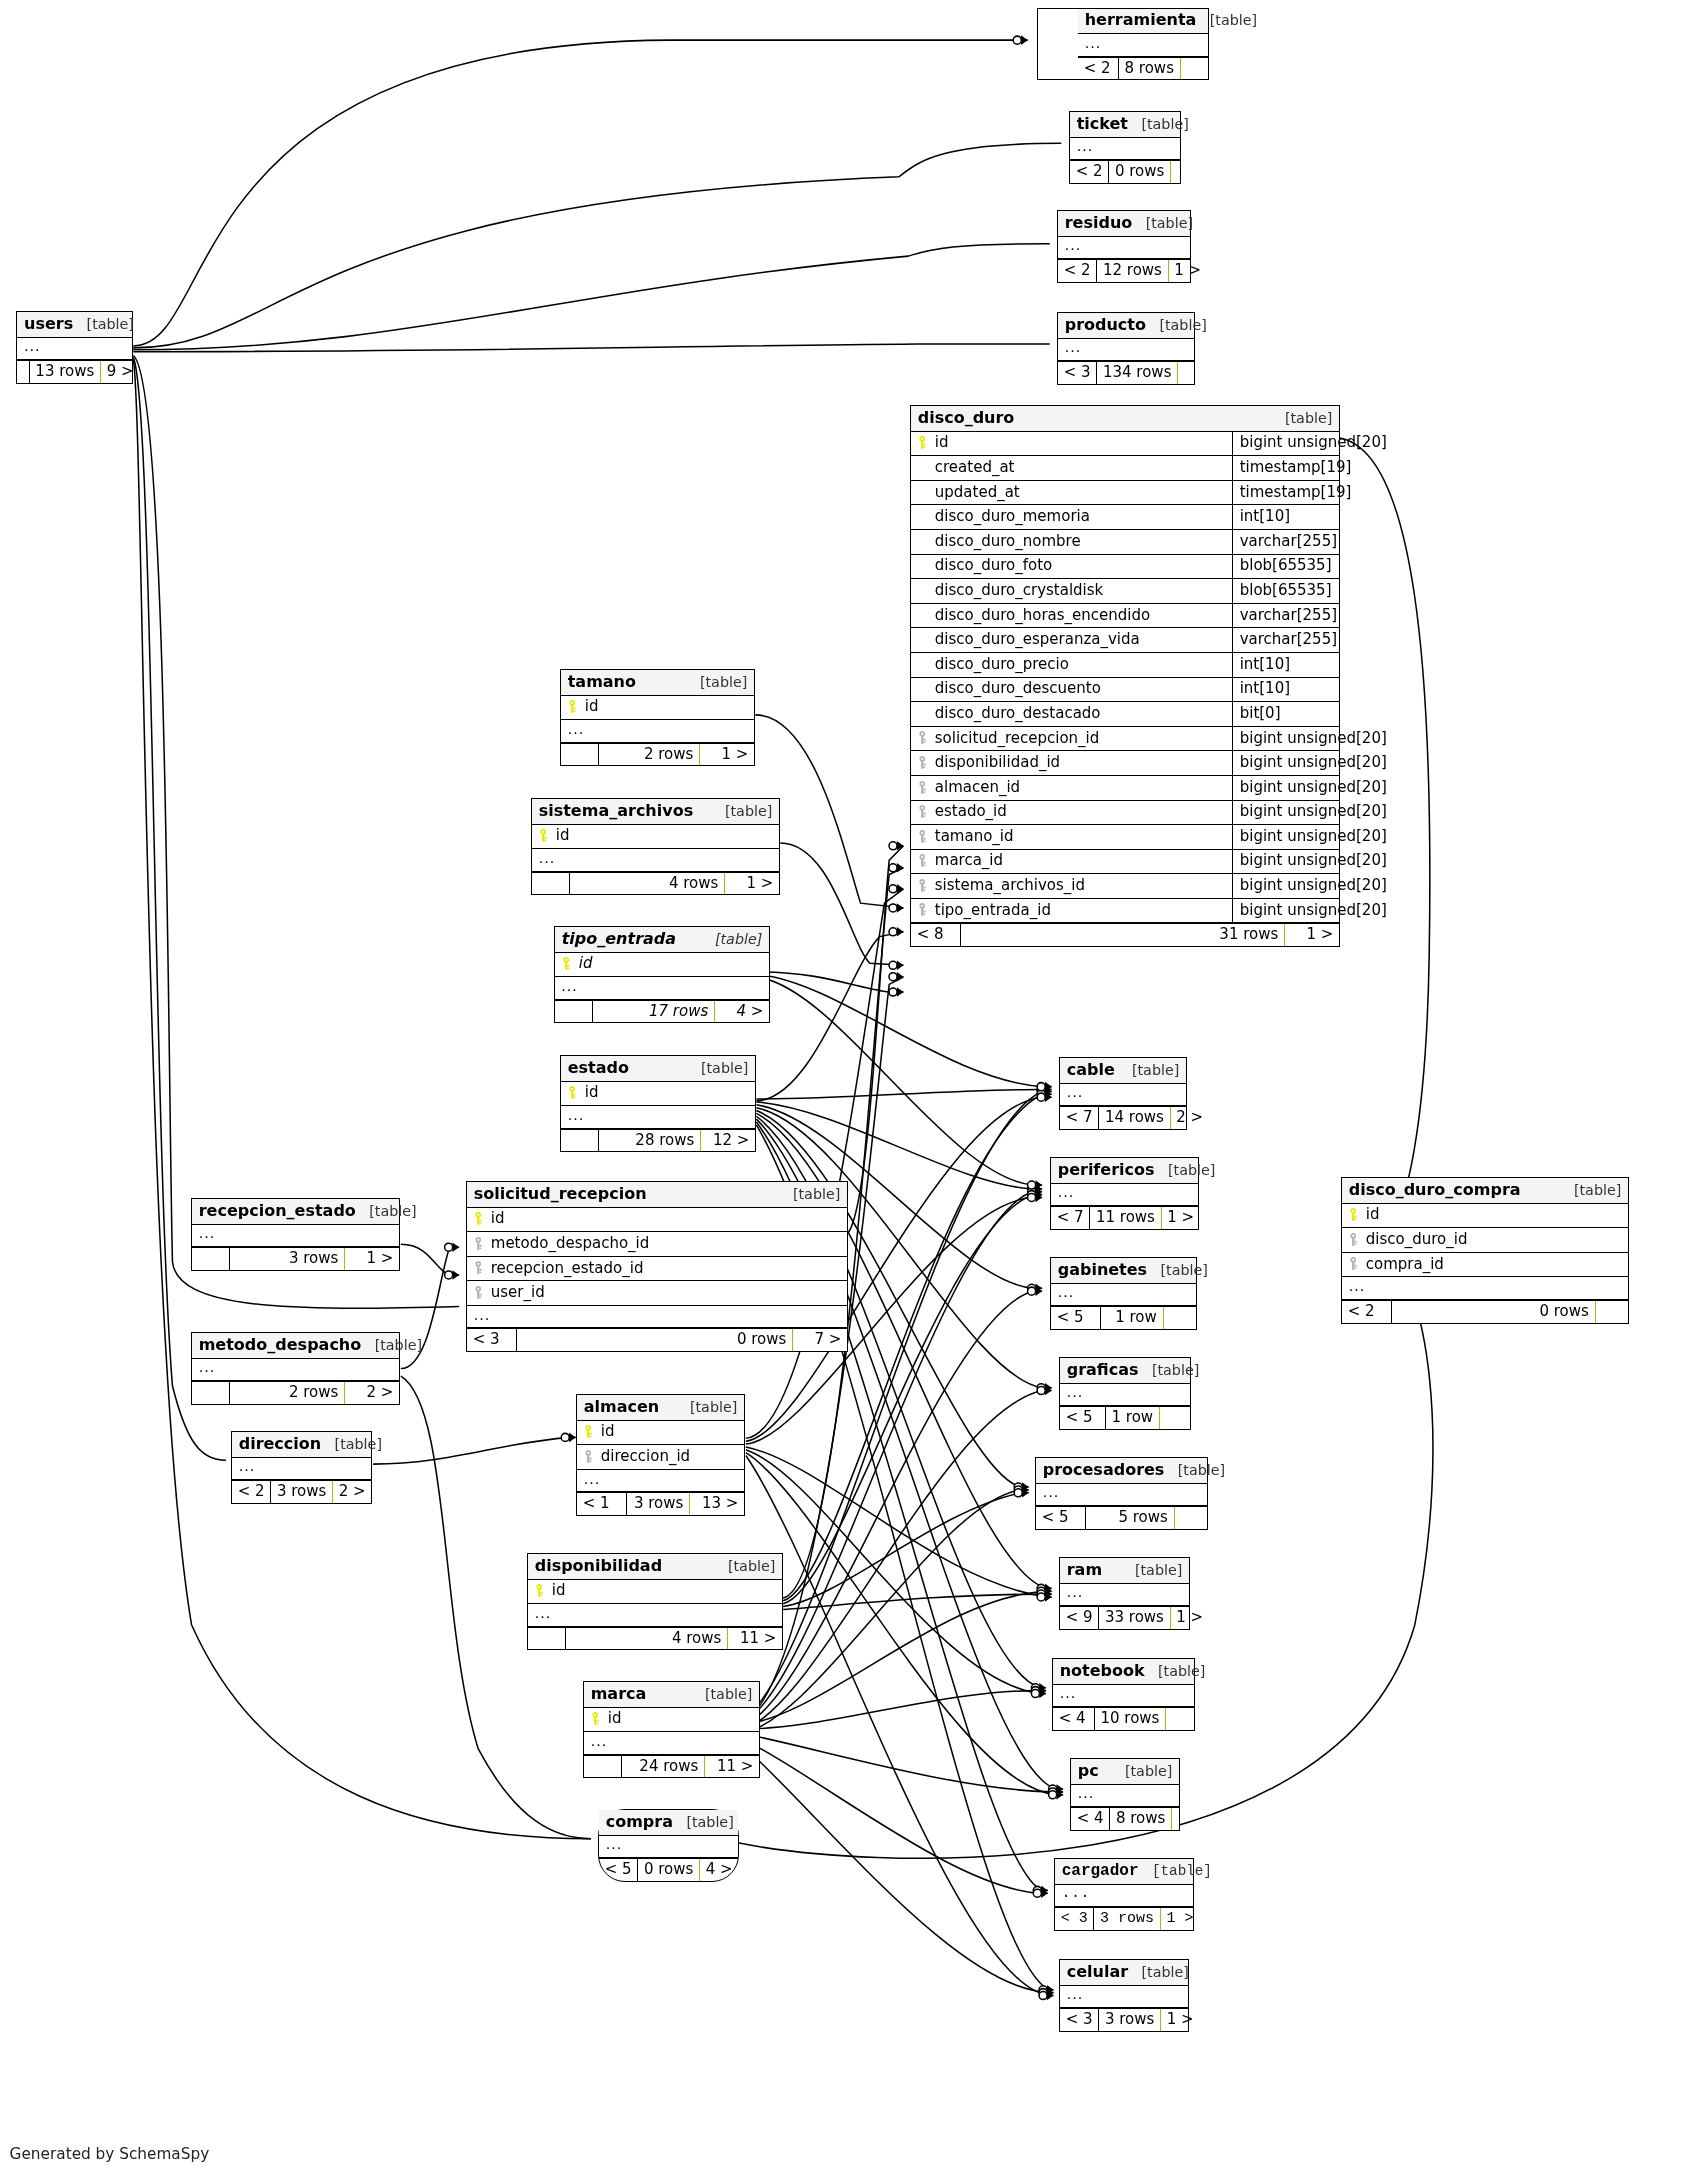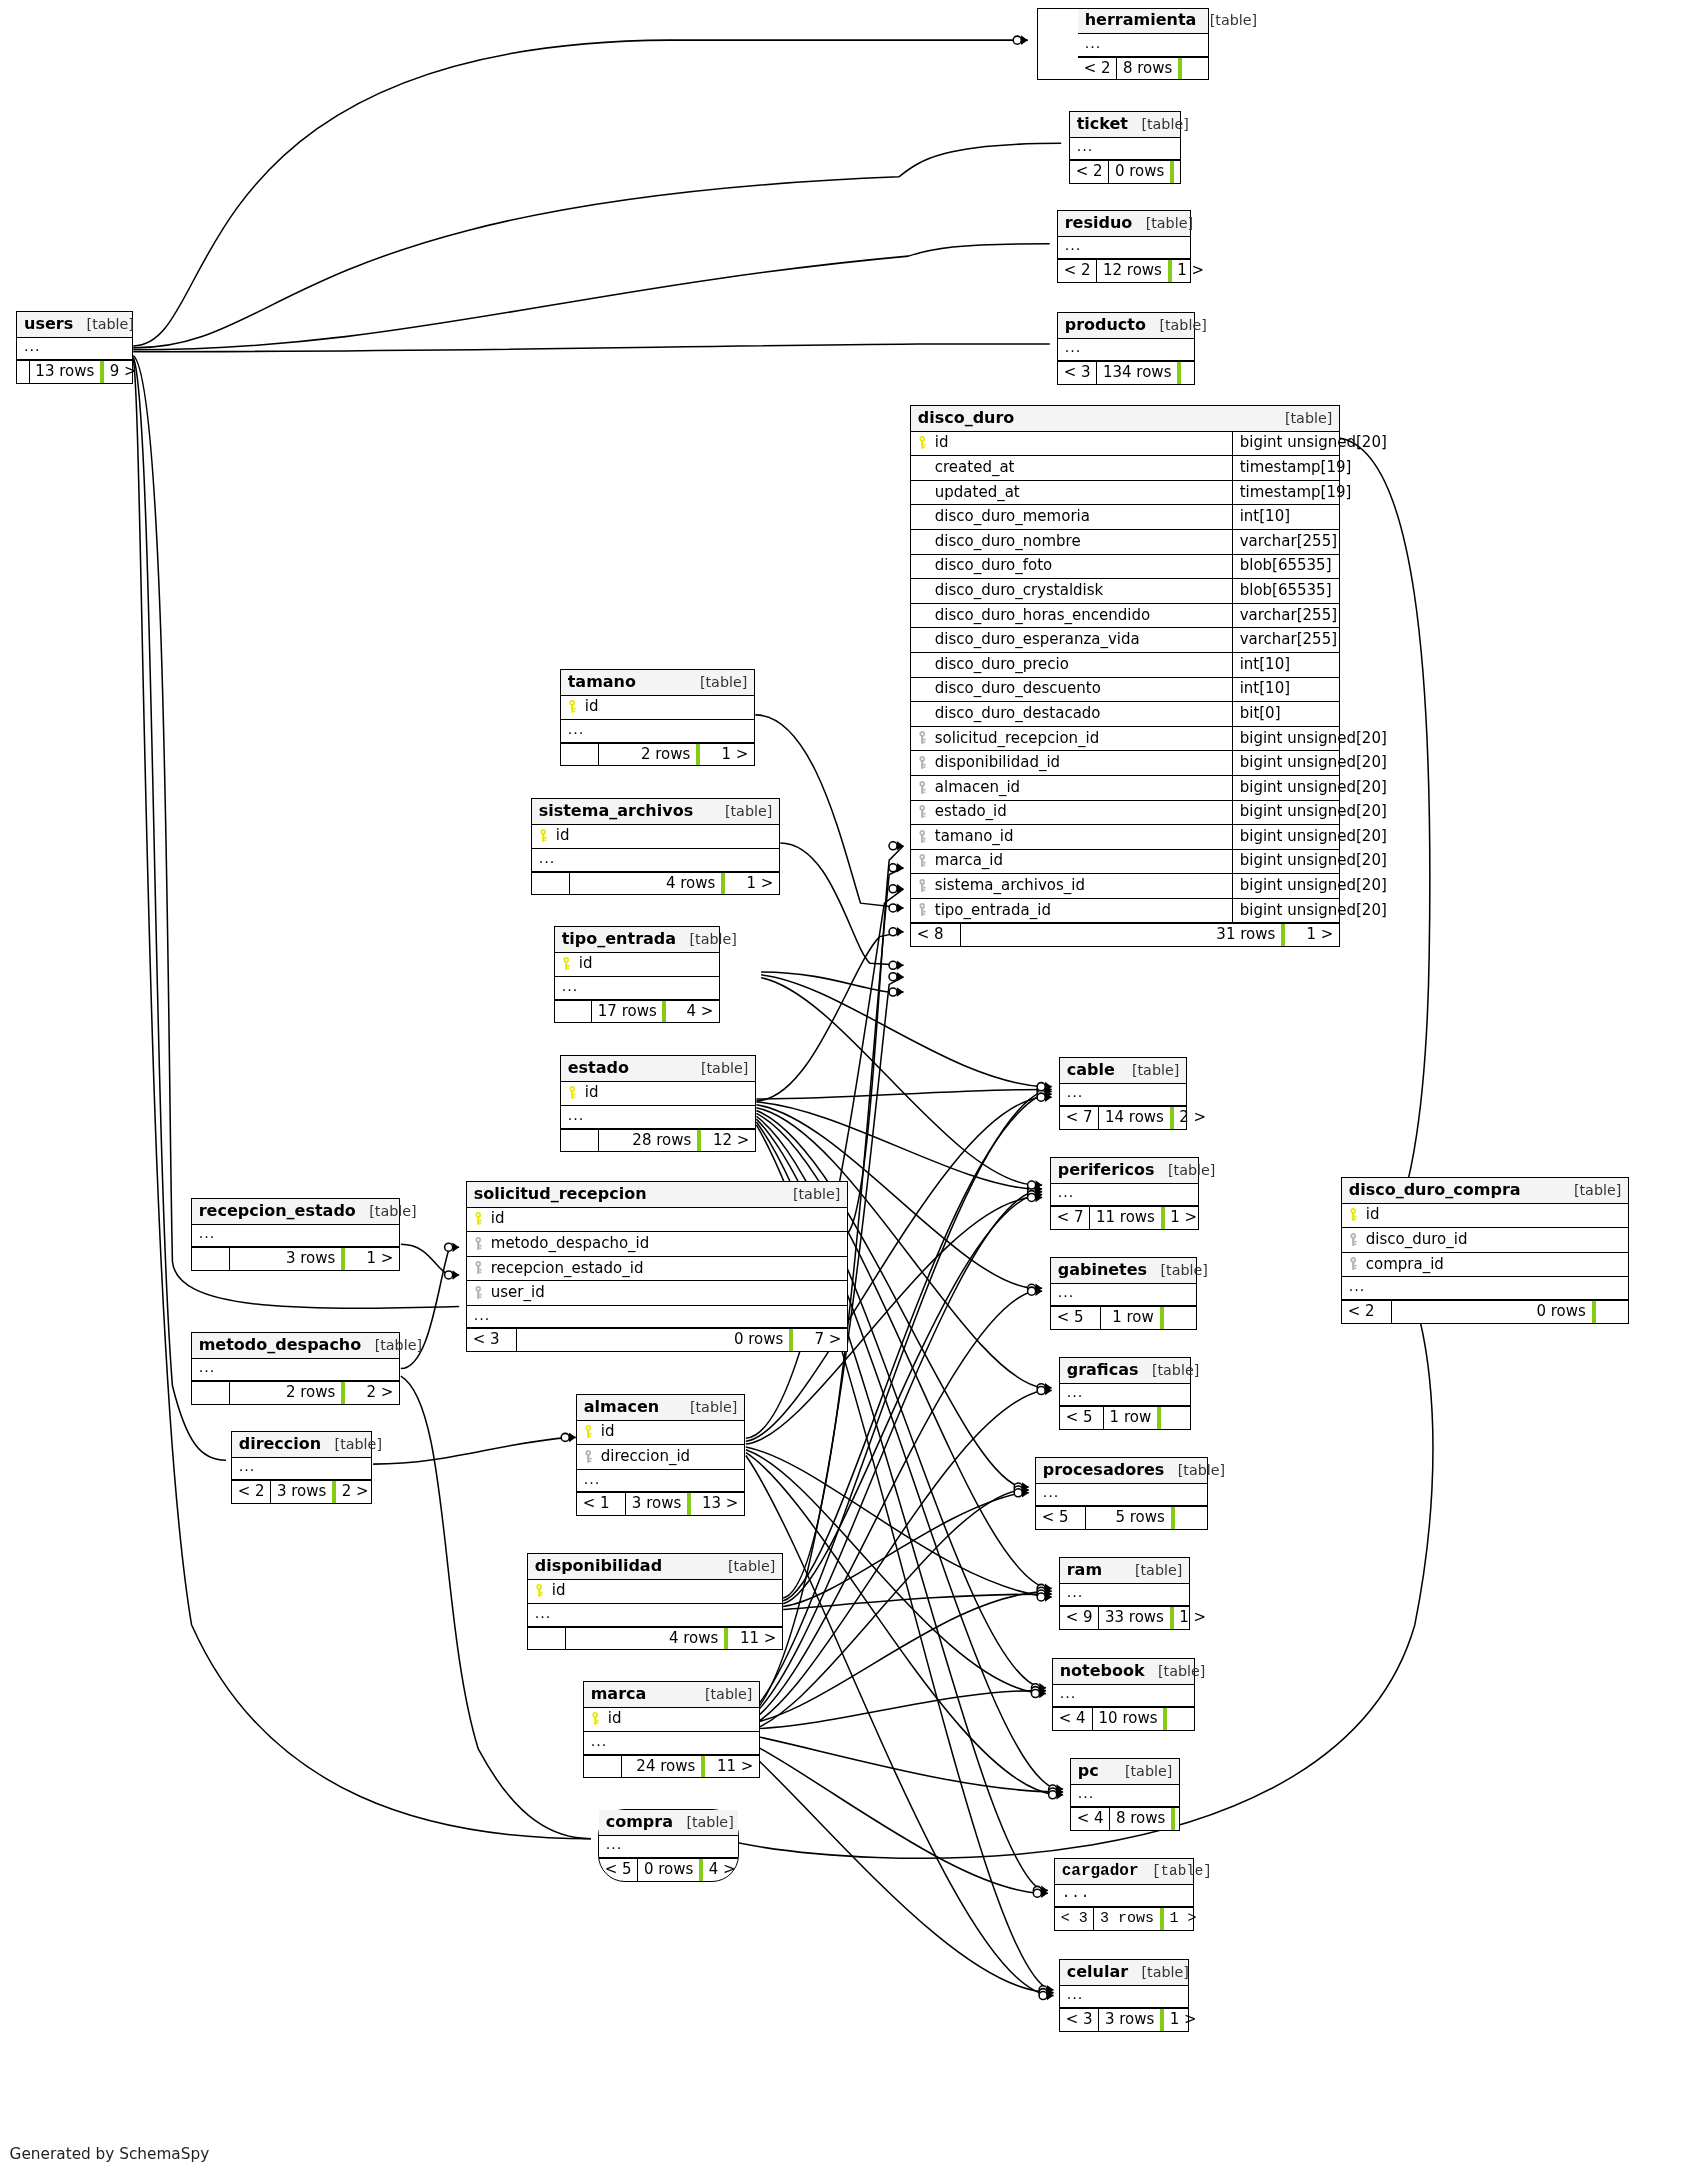--- a/index.html
+++ b/index.html
@@ -97,21 +97,21 @@
     font-size: 15px;
     color: #000;
     border-top: 1px solid #000;
   }
   .tfoot div {
     padding: 2.9px 5.7px 3.8px 5.7px;
     box-sizing: border-box;
     white-space: nowrap;
   }
   .tfoot .f-left  { border-right: 1px solid #000; text-align: left; }
-  .tfoot .f-mid   { border-right: 4px solid #84cc16; text-align: right; flex: 1; }
+  .tfoot .f-mid   { border-right: 1px solid #84cc16; text-align: right; flex: 1; }
   .tfoot .f-right { text-align: right; }
   #footer-text {
     position: absolute;
     left: 9.6px;
     top: 2145px;
     font-size: 15.3px;
     color: #222;
     font-family: "DejaVu Sans", sans-serif;
   }
 </style>
@@ -641,21 +641,21 @@
           </span>
           <span class="cname">id</span>
         </div>
         <div class="dots">...</div>
         <div class="tfoot">
           <div class="f-left" style="width: 38px;"></div>
           <div class="f-mid">4 rows</div>
           <div class="f-right" style="width: 54px;">1 &gt;</div>
         </div>
       </div>
-      <div class="tbl" style="left: 554px; top: 926px; width: 166px;">
+      <div class="tbl" style="left: 554px; top: 926px; width: 216px; font-style: italic;">
         <div class="thead">
           <span class="tname">tipo_entrada</span>
           <span class="ttag">[table]</span>
         </div>
         <div class="row">
           <span class="keyicon">
             <svg width="10.5" height="13.4" viewBox="0 0 11 14">
               <circle cx="5.5" cy="3" r="2.9" fill="#e8e800"></circle>
               <circle cx="5.5" cy="3" r="1.1" fill="#ffffff"></circle>
               <rect x="4.3" y="5" width="2.4" height="8.4" fill="#e8e800"></rect>

